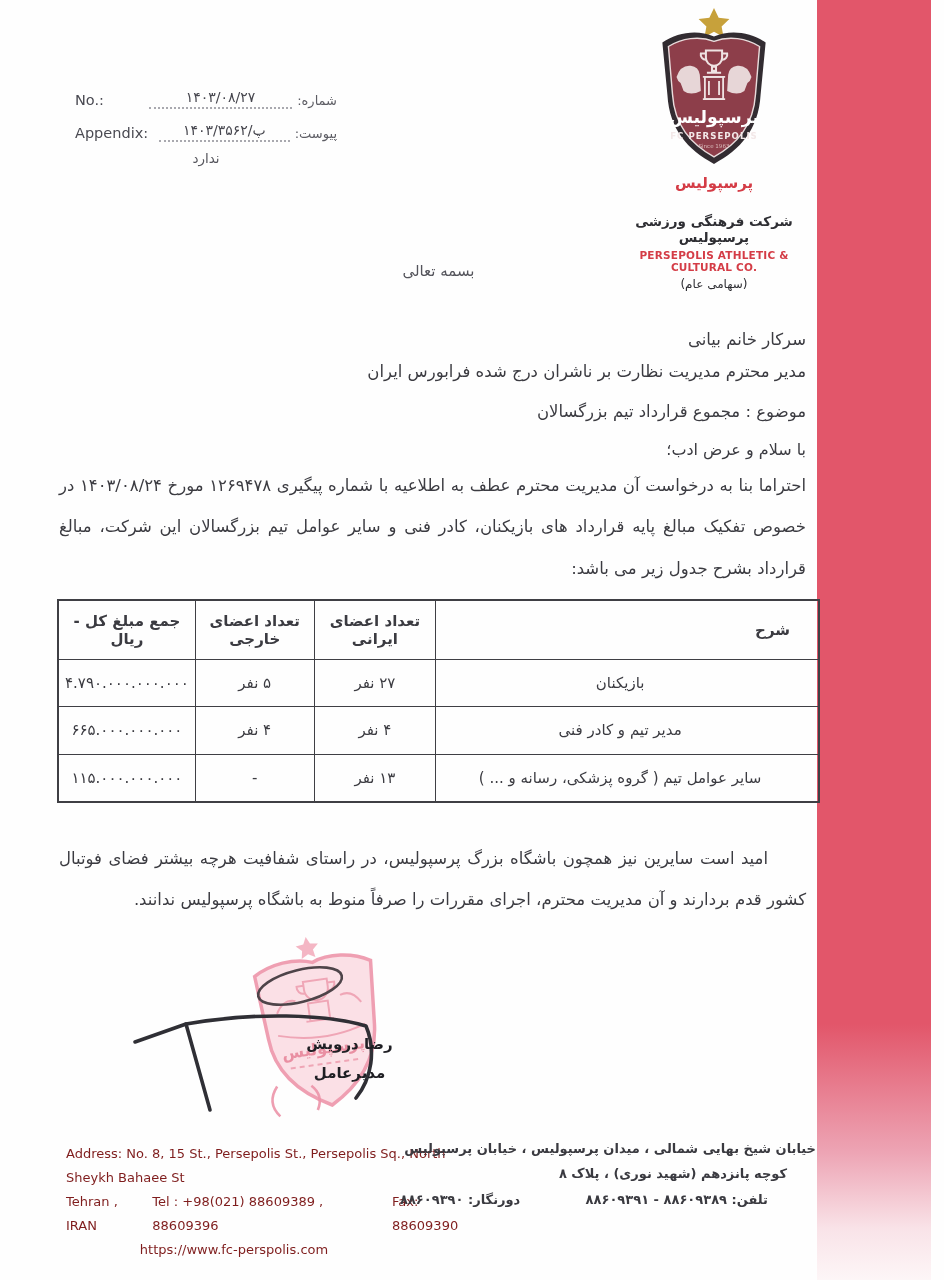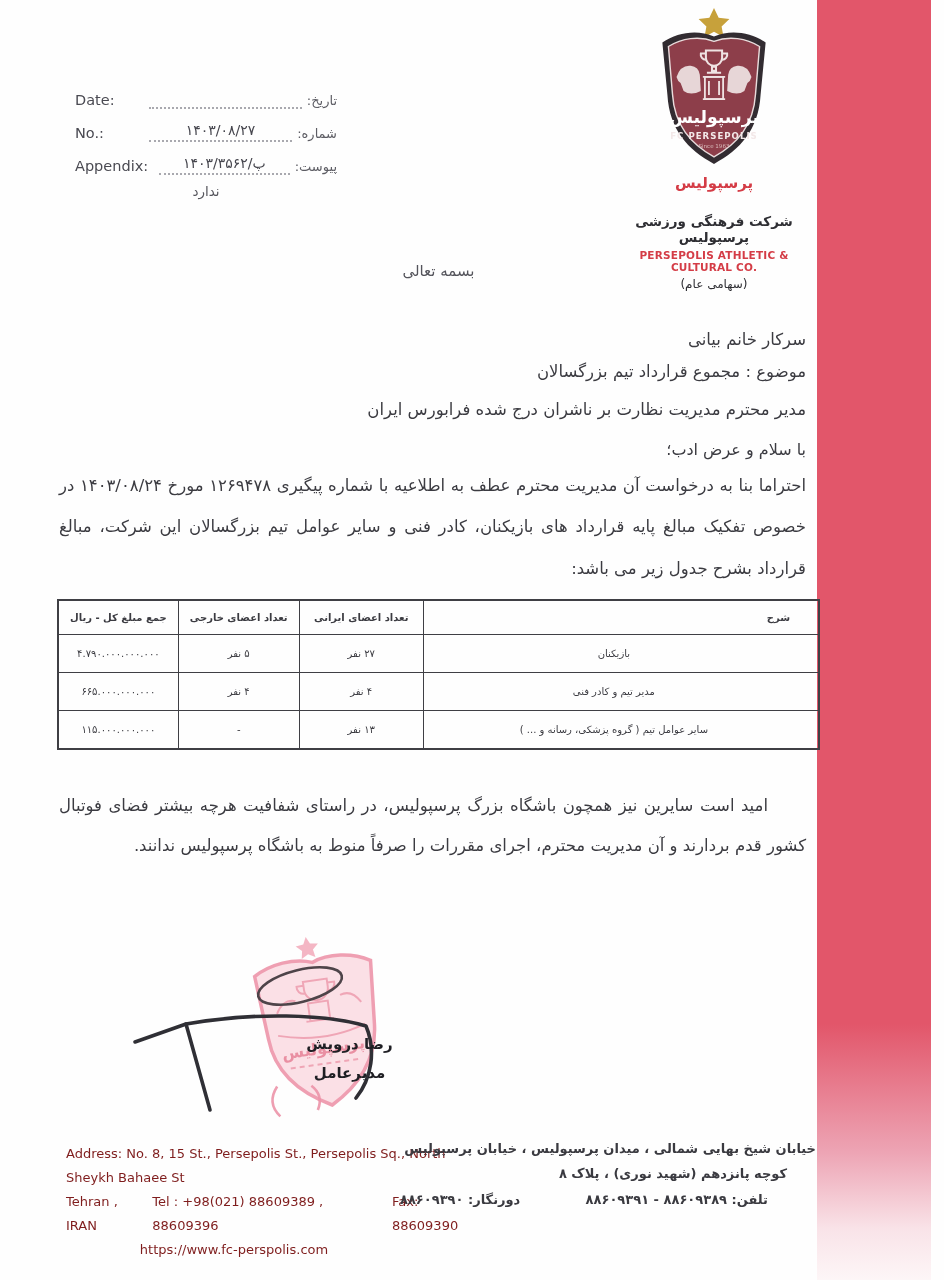--- a/index.html
+++ b/index.html
@@ -42,21 +42,21 @@
   .b{font-weight:normal;font-size:16.5px;}
   .rname{margin-bottom:13px !important;}
   .rtitle{margin-bottom:21px !important;}
   .subject{margin-bottom:19px !important;}
   .sal{font-size:16px;margin-bottom:6px !important;}
   .par{font-size:16.5px;line-height:2.5;text-align:justify;}
   .closing{margin-top:36px !important;text-indent:38px;line-height:2.45;}
 
   table.qtable{width:100%;border-collapse:collapse;margin-top:10px;direction:rtl;
                border:2px solid #3f3f44;}
-  .qtable th,.qtable td{border:1.6px solid #3f3f44;font-size:10px;color:#3b3b41;}
+  .qtable th,.qtable td{border:1.6px solid #3f3f44;font-size:15px;color:#3b3b41;}
   .qtable th{font-weight:bold;text-align:center;padding:11px 6px;}
   .qtable th.desc{text-align:right;padding-right:28px;}
   .qtable td{text-align:center;padding:9px 6px;line-height:1.9;}
   .qtable td.desc{padding-right:20px;}
   .col-desc{width:52%;}.col-ir{width:16.3%;}.col-fr{width:15.9%;}.col-sum{width:15.8%;}
 
   
   .stamp-area{position:absolute;left:120px;top:922px;width:365px;height:220px;}
   .stamp-area svg{position:absolute;left:0;top:0;}
   .sig-text{position:absolute;left:172px;top:108px;width:115px;text-align:center;
@@ -75,27 +75,20 @@
 </style>
 </head>
 <body>
 
 <div class="page">
 
   <div class="red-bar"></div>
 
   <div class="hdr-fields">
     <div class="hf-row">
-      <span class="hf-en">Date:</span>
-      <span class="hf-dots">
-        <span class="hf-val"></span>
-      </span>
-      <span class="hf-fa">تاریخ:</span>
-    </div>
-    <div class="hf-row">
       <span class="hf-en">No.:</span>
       <span class="hf-dots">
         <span class="hf-val" dir="ltr">۱۴۰۳/۰۸/۲۷</span>
       </span>
       <span class="hf-fa">شماره:</span>
     </div>
     <div class="hf-row">
       <span class="hf-en wide">Appendix:</span>
       <span class="hf-dots">
         <span class="hf-val" dir="ltr">۱۴۰۳/پ/۳۵۶۲</span>
@@ -130,22 +123,22 @@
     <div class="club-fa">پرسپولیس</div>
     <div class="company-fa">شرکت فرهنگی ورزشی پرسپولیس</div>
     <div class="company-en">PERSEPOLIS ATHLETIC &amp; CULTURAL CO.</div>
     <div class="share-type">(سهامی عام)</div>
   </div>
 
   <div class="bismillah">بسمه تعالی</div>
 
   <div class="letter">
     <p class="b rname">سرکار خانم بیانی</p>
+    <p class="b rtitle">مدیر محترم مدیریت نظارت بر ناشران درج شده فرابورس ایران</p>
     <p class="b subject">موضوع : مجموع قرارداد تیم بزرگسالان</p>
-    <p class="b rtitle">مدیر محترم مدیریت نظارت بر ناشران درج شده فرابورس ایران</p>
     <p class="sal">با سلام و عرض ادب؛</p>
     <p class="par">احتراما بنا به درخواست آن مدیریت محترم عطف به اطلاعیه با شماره پیگیری ۱۲۶۹۴۷۸ مورخ ۱۴۰۳/۰۸/۲۴ در خصوص تفکیک مبالغ پایه قرارداد های بازیکنان، کادر فنی و سایر عوامل تیم بزرگسالان این شرکت، مبالغ قرارداد بشرح جدول زیر می باشد:</p>
 
     <table class="qtable">
       <colgroup>
         <col class="col-desc">
           <col class="col-ir">
           <col class="col-fr">
           <col class="col-sum">
       </colgroup>

